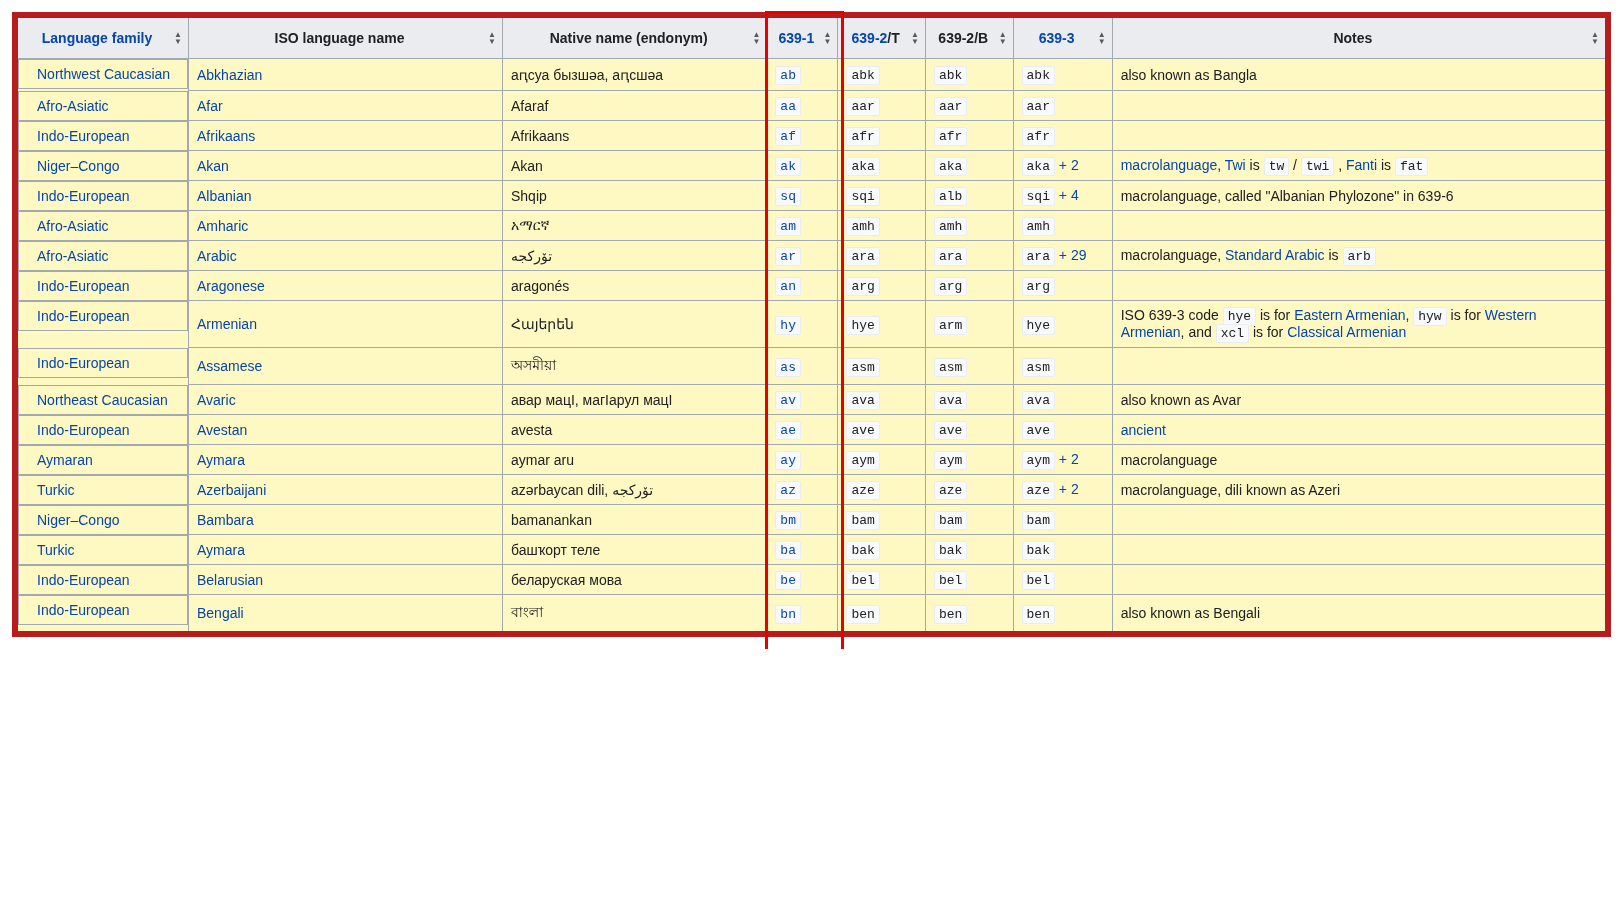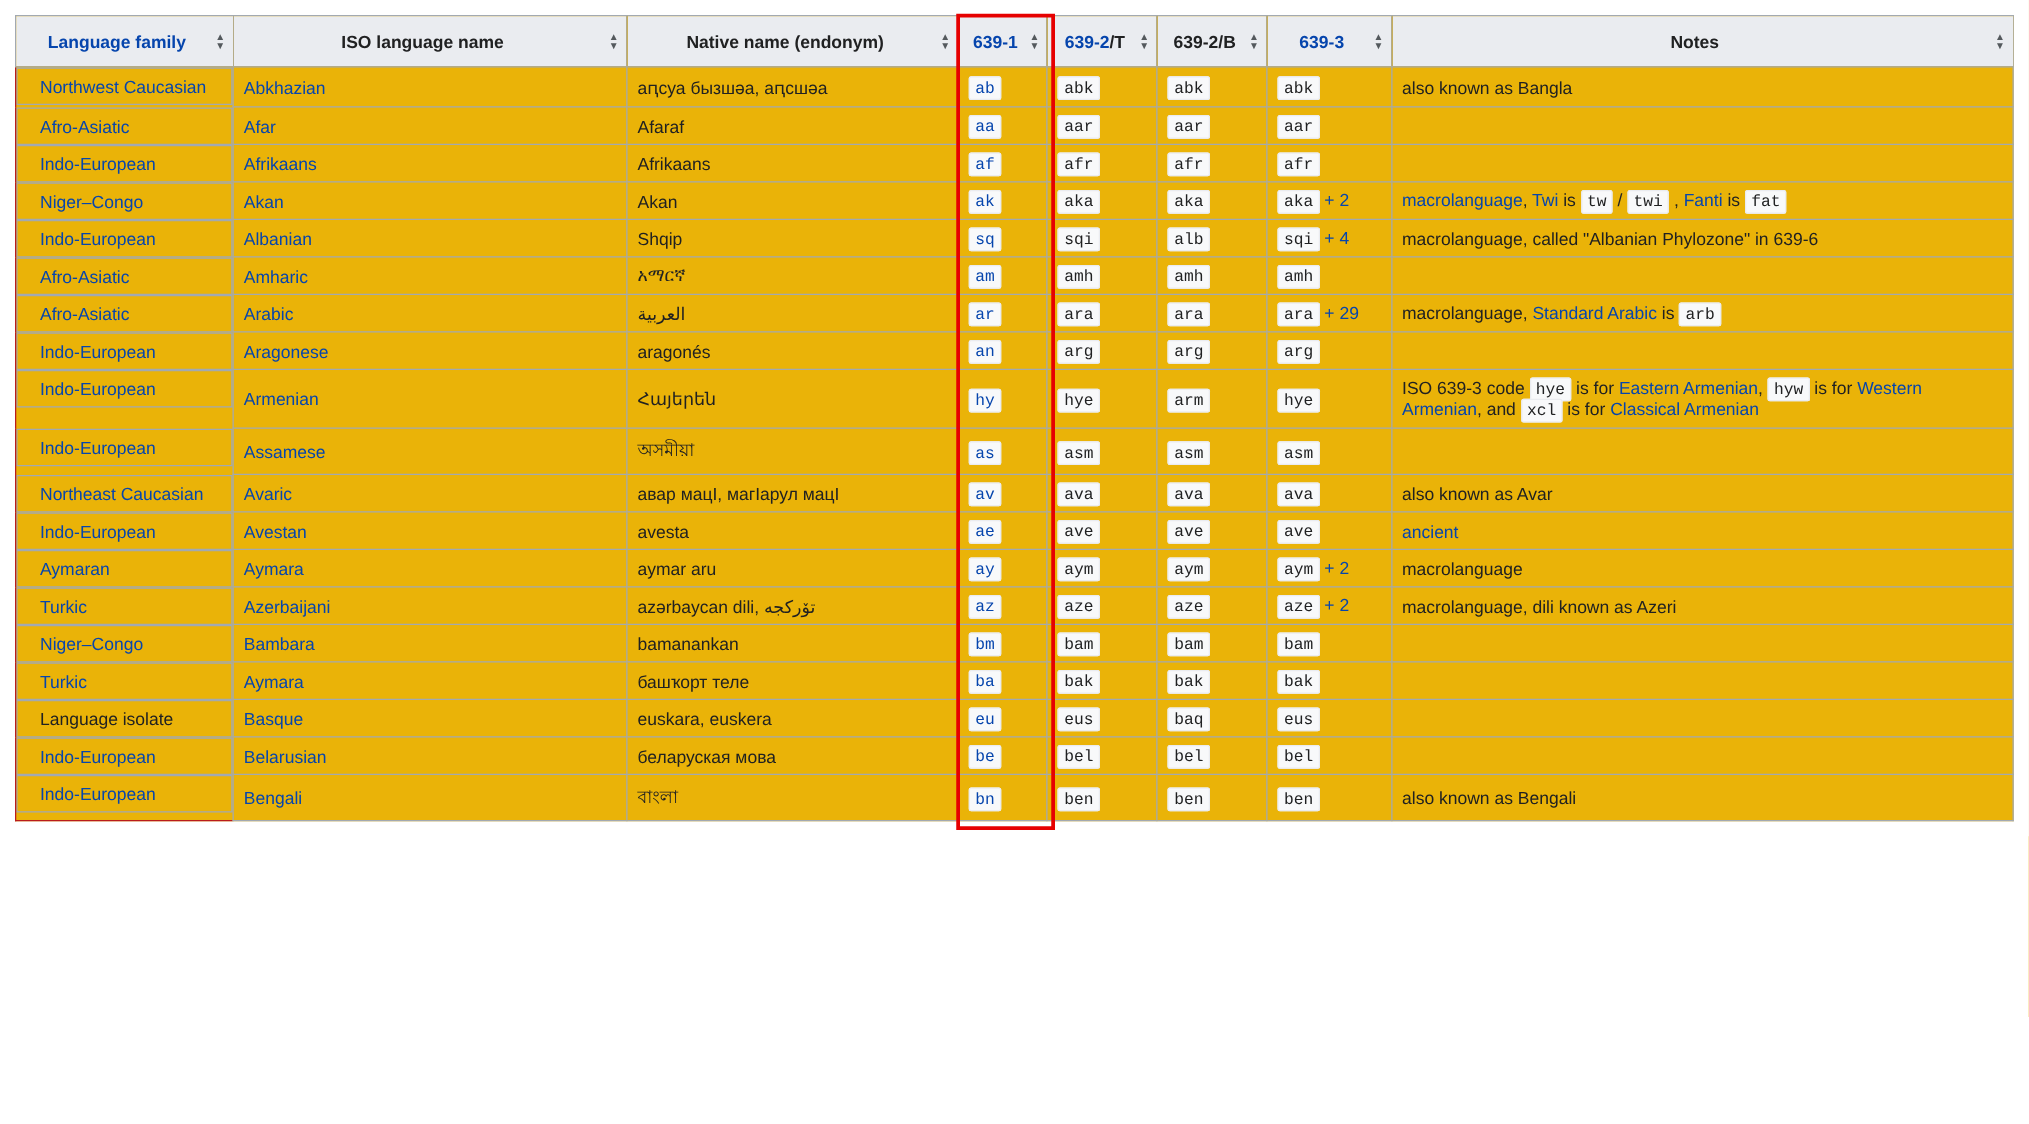--- a/index.html
+++ b/index.html
@@ -1,17 +1,17 @@
 <!DOCTYPE html>
 <html><head>
 <meta charset="utf-8">
 <style>
   html,body{margin:0;padding:0;font-family:Arial,Helvetica,sans-serif;font-size:14px;color:#202122;background:#fff}
   a,.link{color:#0645ad;text-decoration:none;cursor:pointer}
-  table.wikitable{border-collapse:collapse;width:100%;background:#eab308;border:1px solid #b91c1c;table-layout:fixed}
+  table.wikitable{border-collapse:collapse;width:100%;background:#fef9c3;border:6px solid #b91c1c;table-layout:fixed}
   table.wikitable th,table.wikitable td{border:1px solid #a2a9b1;padding:6px 8px;vertical-align:middle;text-align:left}
   table.wikitable th{background:#eaecf0;text-align:center;position:relative;padding:12px 22px 12px 10px;font-weight:bold}
   .sort-icon{position:absolute;right:6px;top:50%;transform:translateY(-50%);display:flex;flex-direction:column;line-height:5px;font-size:8px;color:#54595d}
   .sort-icon::before{content:"▲";display:block}
   .sort-icon::after{content:"▼";display:block;margin-top:2px}
   .family-cell{padding:0 !important;display:flex;align-items:flex-start}
   .family-cell .swatch{width:10px;flex:0 0 10px}
   .family-cell .fam-txt{padding:6px 8px;flex:1;display:flex;align-items:center}
   code{font-family:"Courier New",monospace;background:#f8f9fa;border:1px solid #eaecf0;border-radius:2px;padding:1px 4px;font-size:13px}
   code.link{color:#0645ad}
@@ -149,21 +149,21 @@
             <td></td>
           </tr>
           <tr>
             <td class="family-cell">
               <div class="swatch" style="background: rgb(255, 224, 166);"></div>
               <div class="fam-txt">
                 <a class="link">Afro-Asiatic</a>
               </div>
             </td>
             <td><a class="link">Arabic</a></td>
-            <td>العربية</td>
+            <td>تۆرکجه</td>
             <td><code class="link">ar</code></td>
             <td><code>ara</code></td>
             <td><code>ara</code></td>
             <td><code>ara</code><span class="link"> + 29</span></td>
             <td><span>macrolanguage, </span><a class="link">Standard Arabic</a><span> is </span><code>arb</code></td>
           </tr>
           <tr>
             <td class="family-cell">
               <div class="swatch" style="background: rgb(198, 247, 208);"></div>
               <div class="fam-txt">
@@ -293,35 +293,20 @@
             <td><a class="link">Aymara</a></td>
             <td>башҡорт теле</td>
             <td><code class="link">ba</code></td>
             <td><code>bak</code></td>
             <td><code>bak</code></td>
             <td><code>bak</code></td>
             <td></td>
           </tr>
           <tr>
             <td class="family-cell">
-              <div class="swatch" style="background: rgb(214, 214, 214);"></div>
-              <div class="fam-txt">
-                <span>Language isolate</span>
-              </div>
-            </td>
-            <td><a class="link">Basque</a></td>
-            <td>euskara, euskera</td>
-            <td><code class="link">eu</code></td>
-            <td><code>eus</code></td>
-            <td><code class="bold">baq</code></td>
-            <td><code>eus</code></td>
-            <td></td>
-          </tr>
-          <tr>
-            <td class="family-cell">
               <div class="swatch" style="background: rgb(198, 247, 208);"></div>
               <div class="fam-txt">
                 <a class="link">Indo-European</a>
               </div>
             </td>
             <td><a class="link">Belarusian</a></td>
             <td>беларуская мова</td>
             <td><code class="link">be</code></td>
             <td><code>bel</code></td>
             <td><code>bel</code></td>

